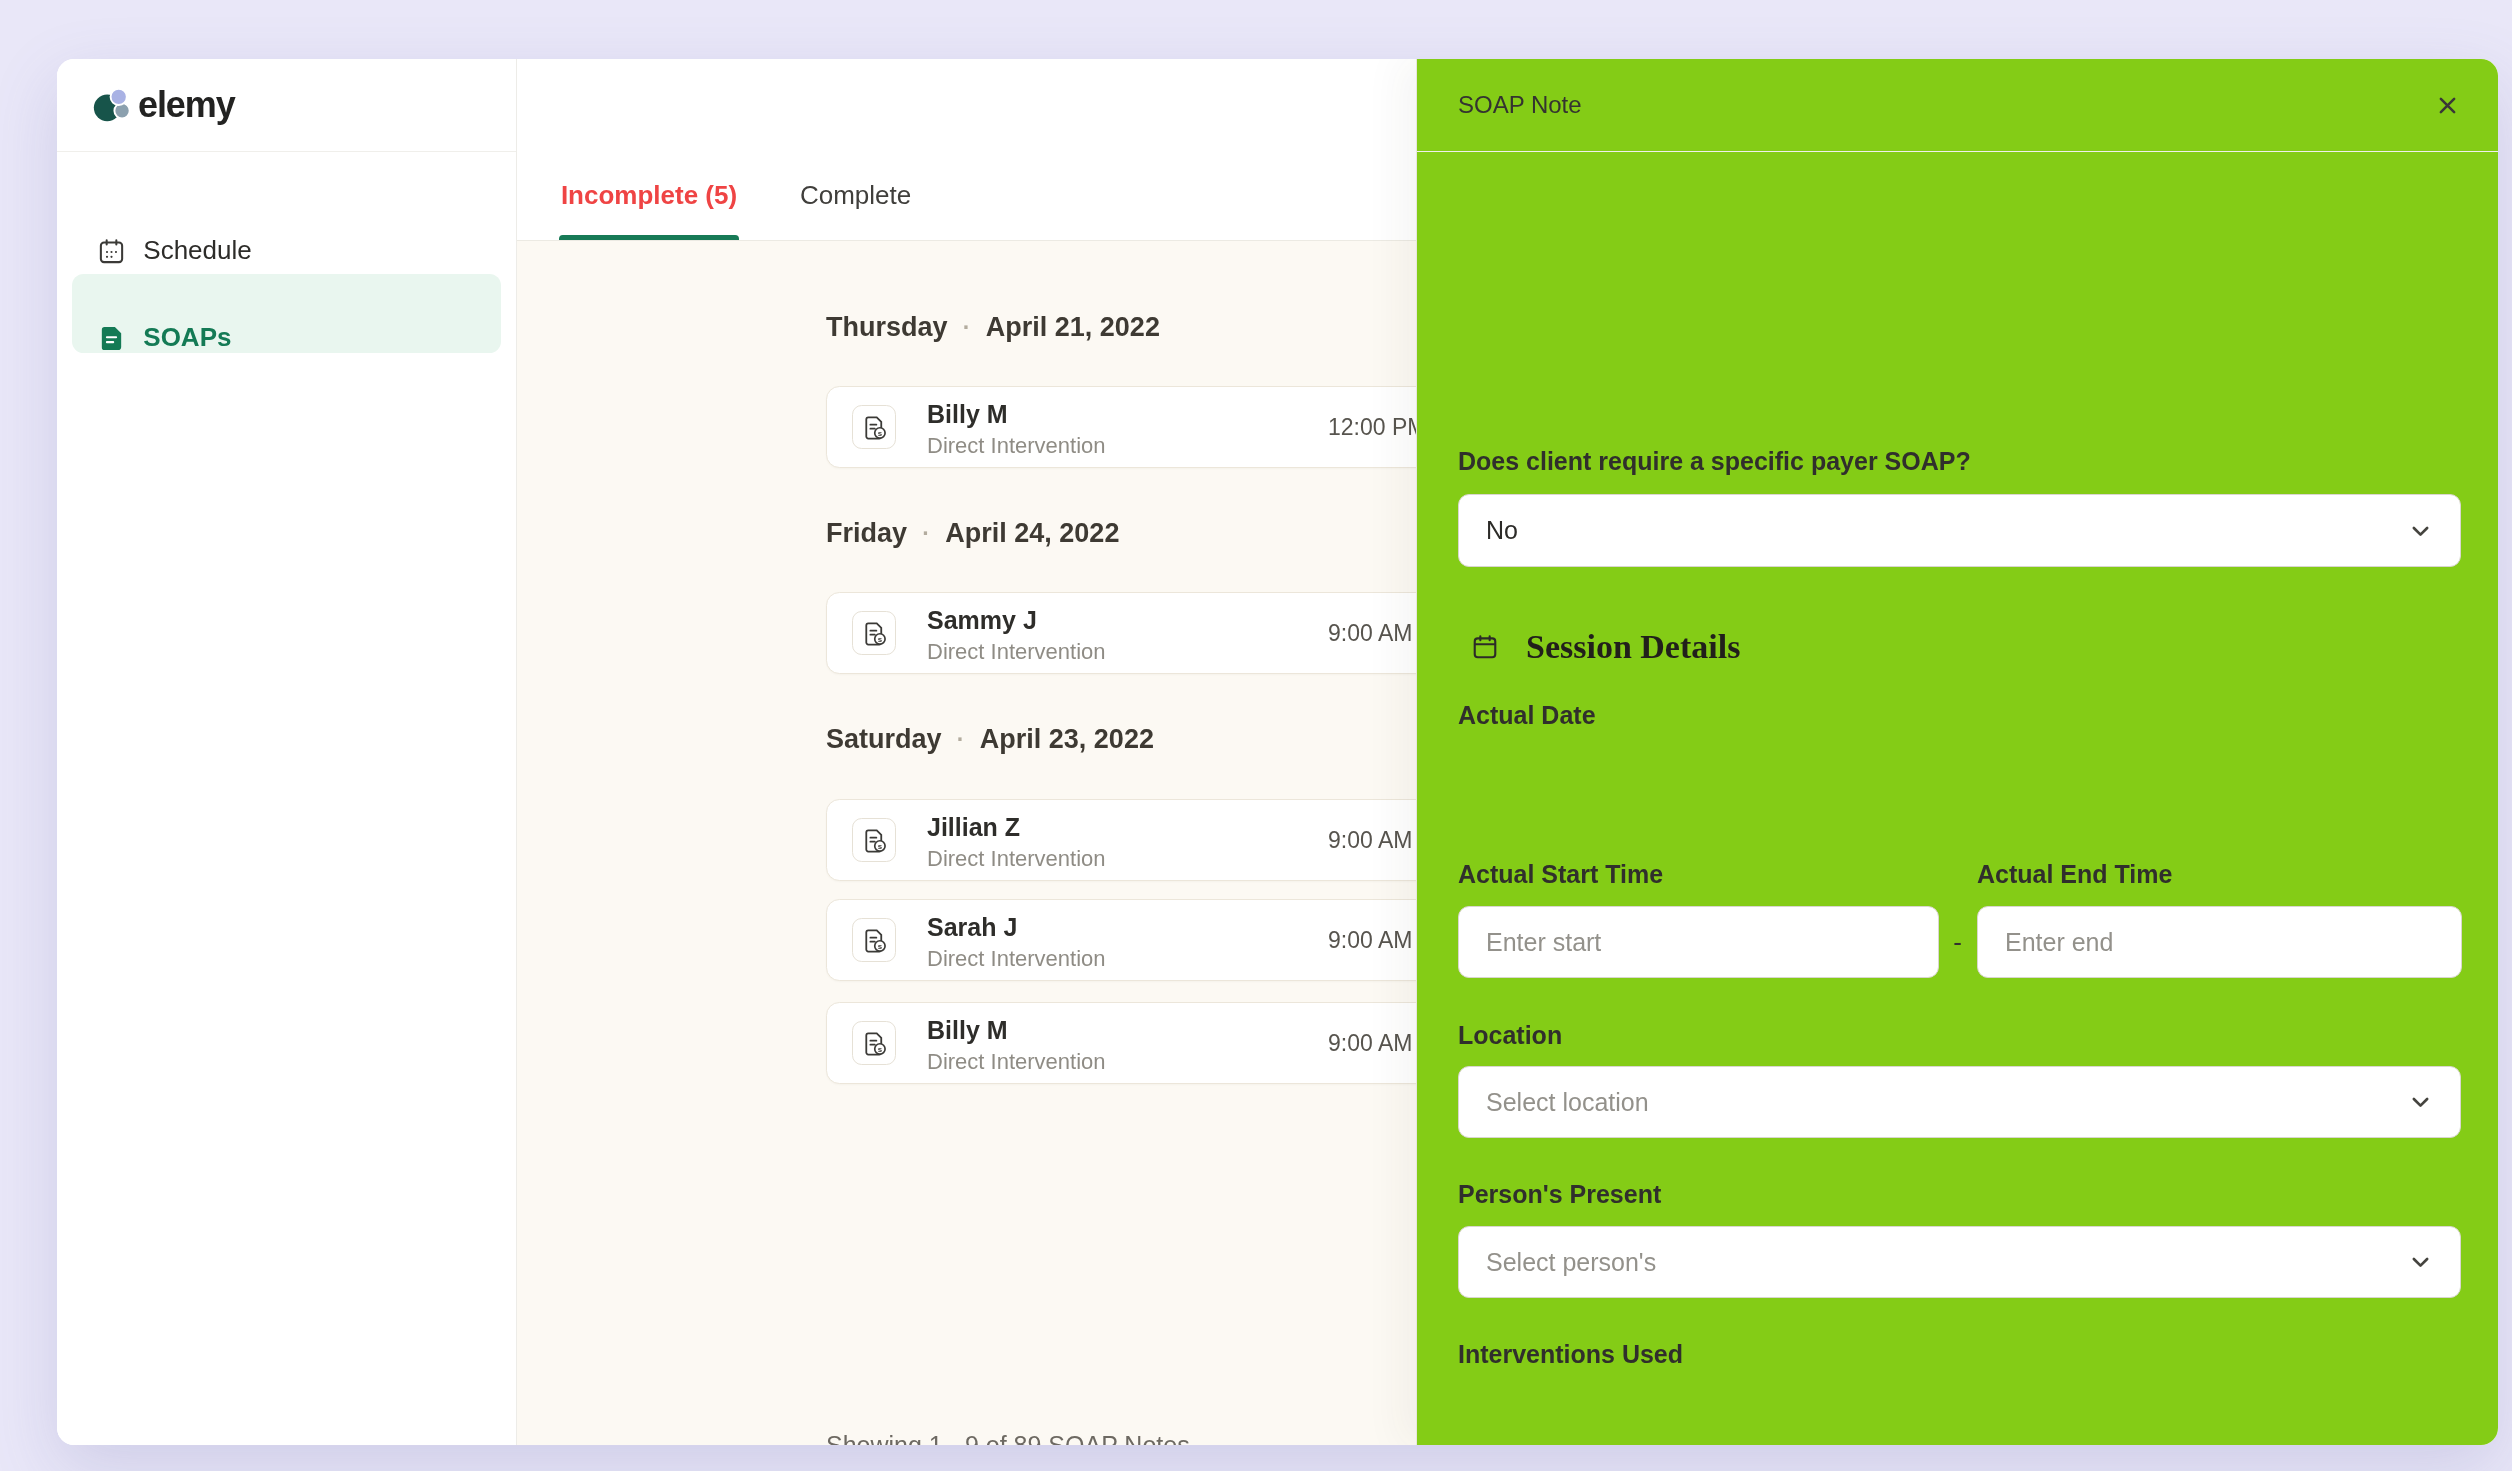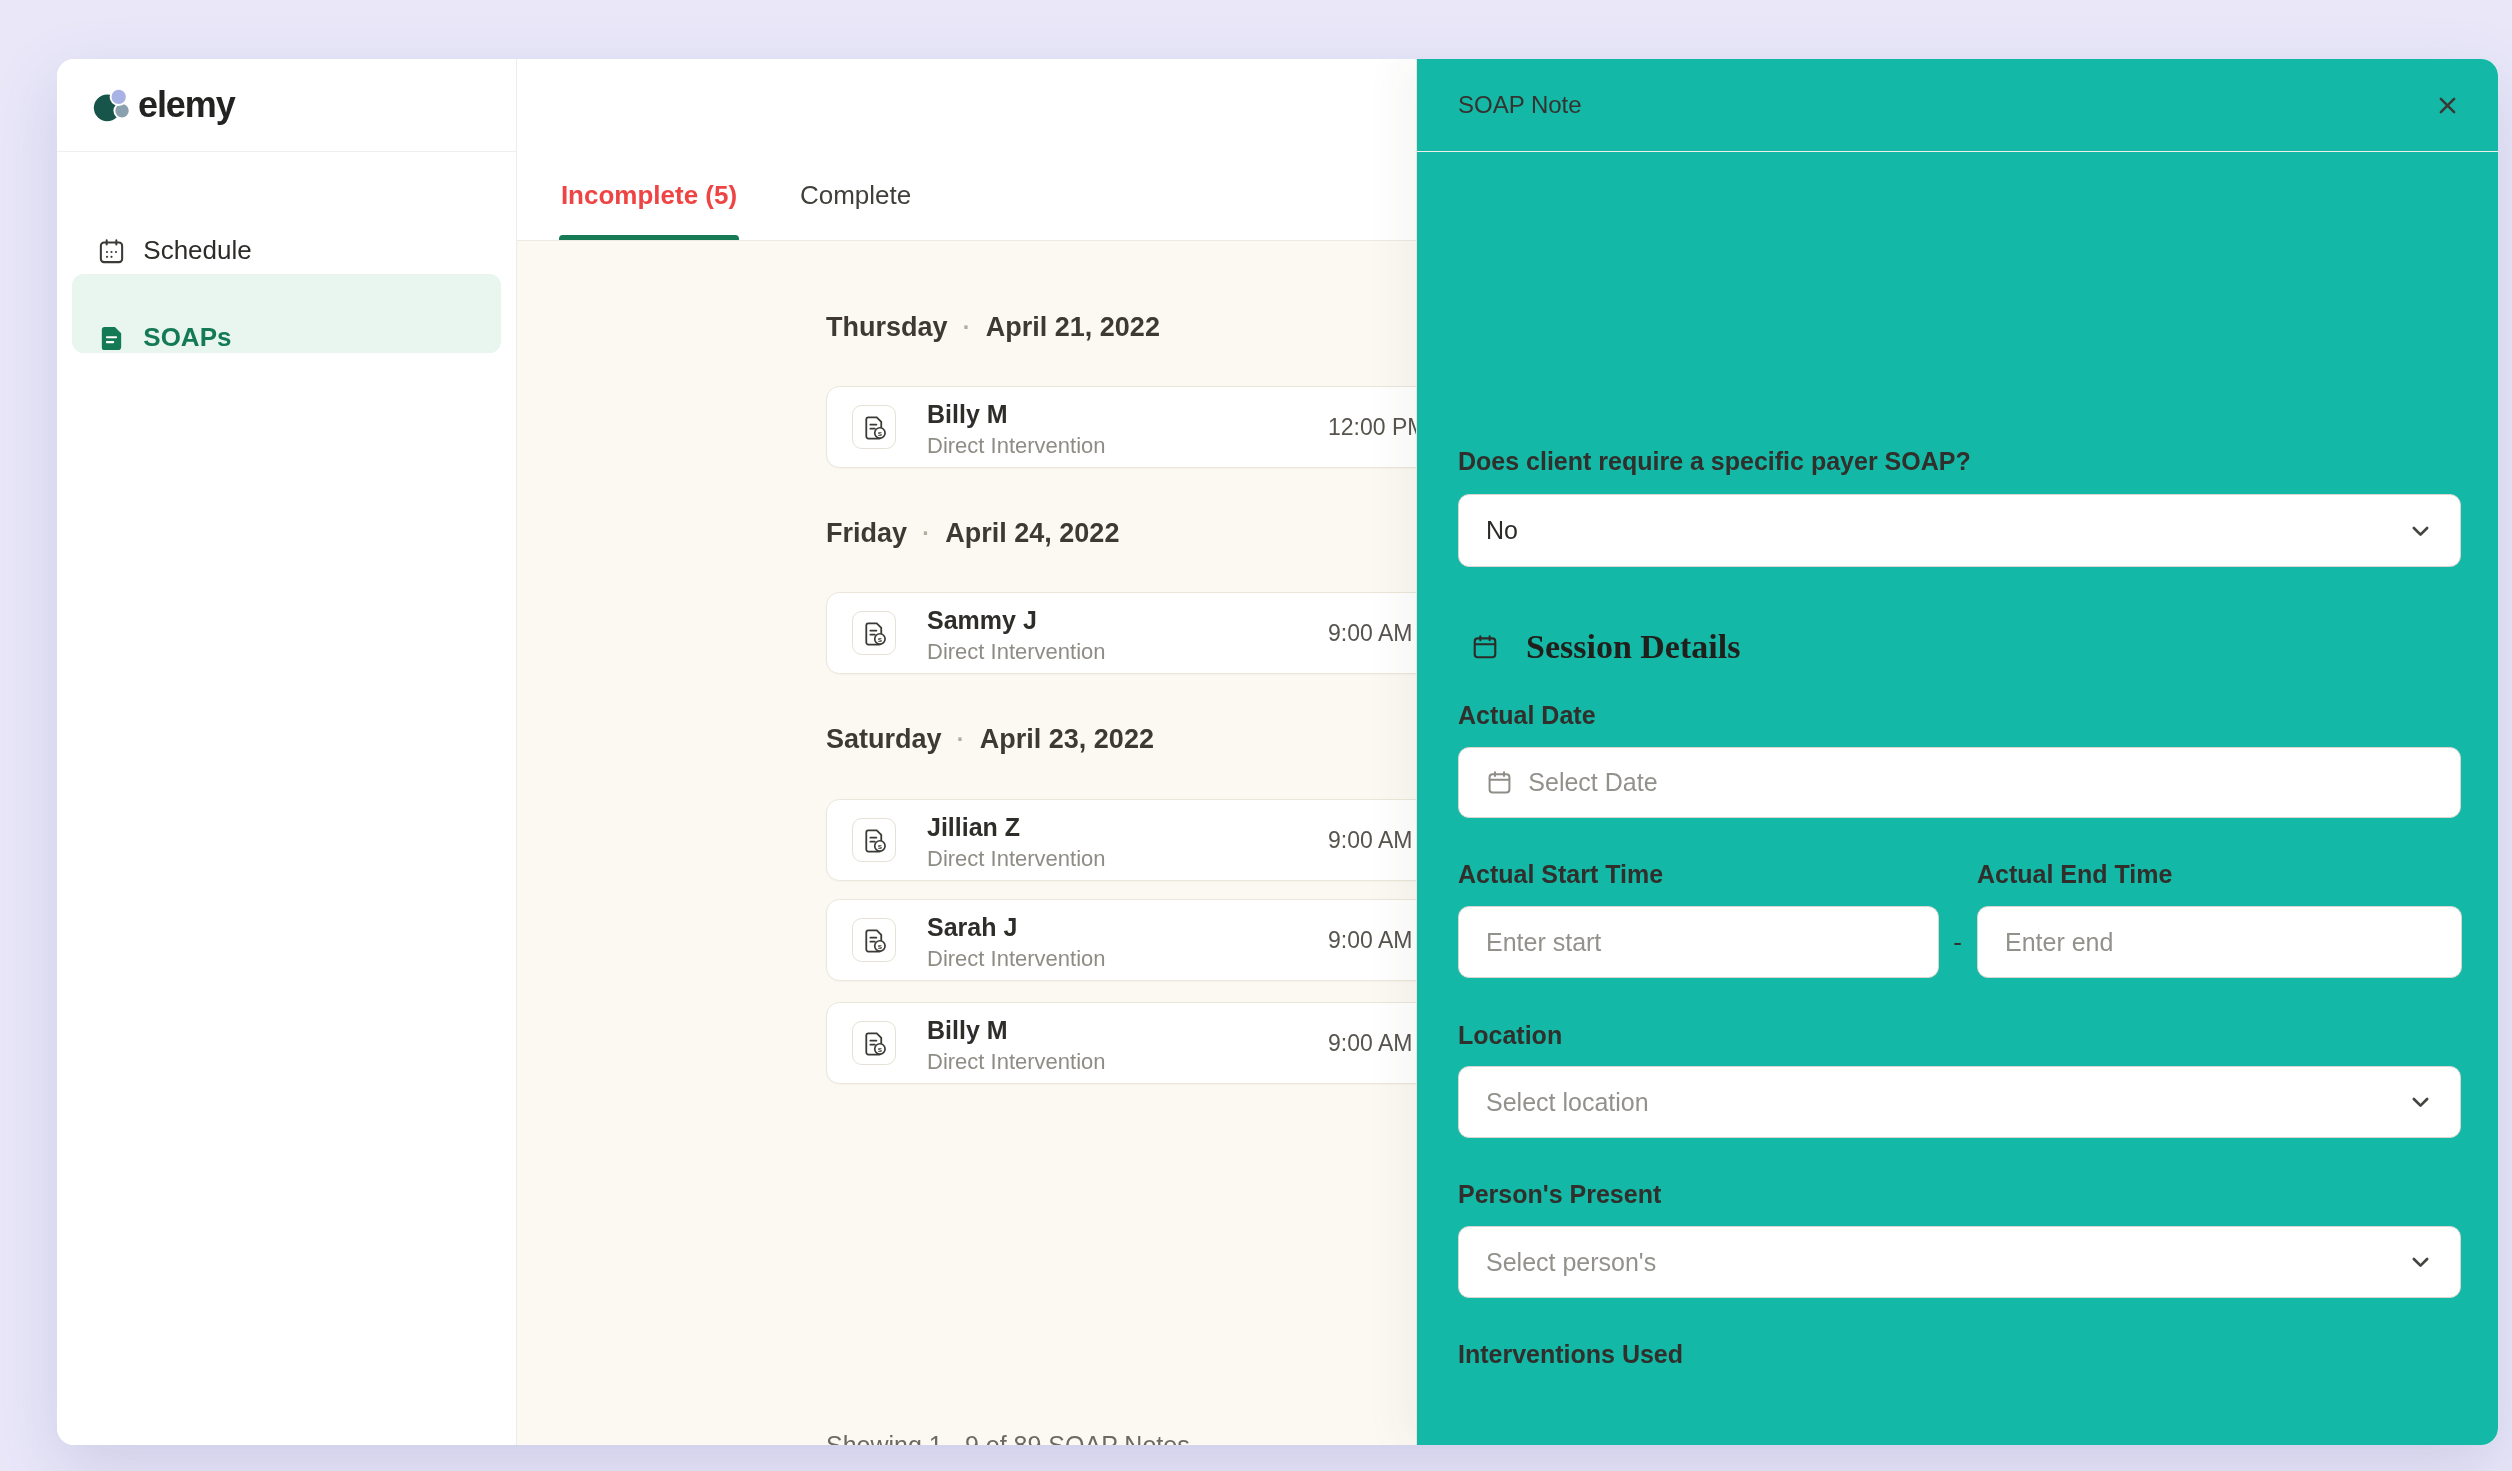--- a/index.html
+++ b/index.html
@@ -53,21 +53,21 @@
     display:flex; align-items:center; justify-content:center; background:#fff; }
   .soap-card .name { position:absolute; left:100px; top:12.5px; font-size:25px; font-weight:600; color:#2e2d2a; }
   .soap-card .service { position:absolute; left:100px; top:46px; font-size:22px; color:#8f8c85; }
   .soap-card .time { position:absolute; left:501px; top:0; height:100%;
     display:flex; align-items:center; font-size:23px; color:#57544e; white-space:nowrap; }
 
   .pagination { position:absolute; left:309px; top:1190px; font-size:25px; color:#6d6962; }
 
   
   .drawer { position:absolute; left:1359px; top:0; width:1083px; height:100%;
-    background:#14b8a6; border-left:1px solid #e8e5df; box-shadow:-15.3px 0 38px rgba(60,55,40,0.05); }
+    background:#84cc16; border-left:1px solid #e8e5df; box-shadow:-15.3px 0 38px rgba(60,55,40,0.05); }
   .drawer-header { position:absolute; top:0; left:0; right:0; height:93px; border-bottom:1px solid #f0efeb; }
   .drawer-header .ht { position:absolute; left:41px; top:50%; transform:translateY(-50%);
     font-size:24px; font-weight:500; color:#343330; }
   .close-btn { position:absolute; right:29px; top:50%; transform:translateY(-50%);
     width:46px; height:46px; display:flex; align-items:center; justify-content:center;
     cursor:pointer; border-radius:7.7px; }
 
   .serif { font-family:"Liberation Serif","DejaVu Serif",serif; }
   .drawer-title { position:absolute; left:41px; top:132px; font-size:46px; font-weight:700;
     color:#26241f; letter-spacing:0.2px; }
@@ -261,29 +261,20 @@
       <span style="display:flex;">
         <svg width="28" height="28" viewBox="0 0 24 24" fill="none" stroke="#2c2b28" stroke-width="1.8" stroke-linecap="round">
           <rect x="3.2" y="4.6" width="17.6" height="16.2" rx="2.6"></rect>
           <path d="M8 2.8v3.4M16 2.8v3.4M3.4 9.6h17.2"></path>
         </svg>
       </span>
       <span class="section-title serif">Session Details</span>
     </div>
 
     <div class="f-label" style="top:642px;">Actual Date</div>
-    <div class="control" style="left:41px; top:688px; width:1003px; height:71px;">
-      <span style="display:flex;">
-        <svg width="27" height="27" viewBox="0 0 24 24" fill="none" stroke="#8f8d88" stroke-width="1.8" stroke-linecap="round">
-          <rect x="3.2" y="4.6" width="17.6" height="16.2" rx="2.6"></rect>
-          <path d="M8 2.8v3.4M16 2.8v3.4M3.4 9.6h17.2"></path>
-        </svg>
-      </span>
-      <input type="text" placeholder="Select Date" style="">
-    </div>
 
     <div class="f-label" style="top:801px;">Actual Start Time</div>
     <div class="f-label" style="top:801px; left:560px;">Actual End Time</div>
     <div class="control" style="left:41px; top:847px; width:481px; height:72px;">
       <input type="text" placeholder="Enter start" style="">
     </div>
     <div class="dash">-</div>
     <div class="control" style="left:560px; top:847px; width:485px; height:72px;">
       <input type="text" placeholder="Enter end" style="">
     </div>

